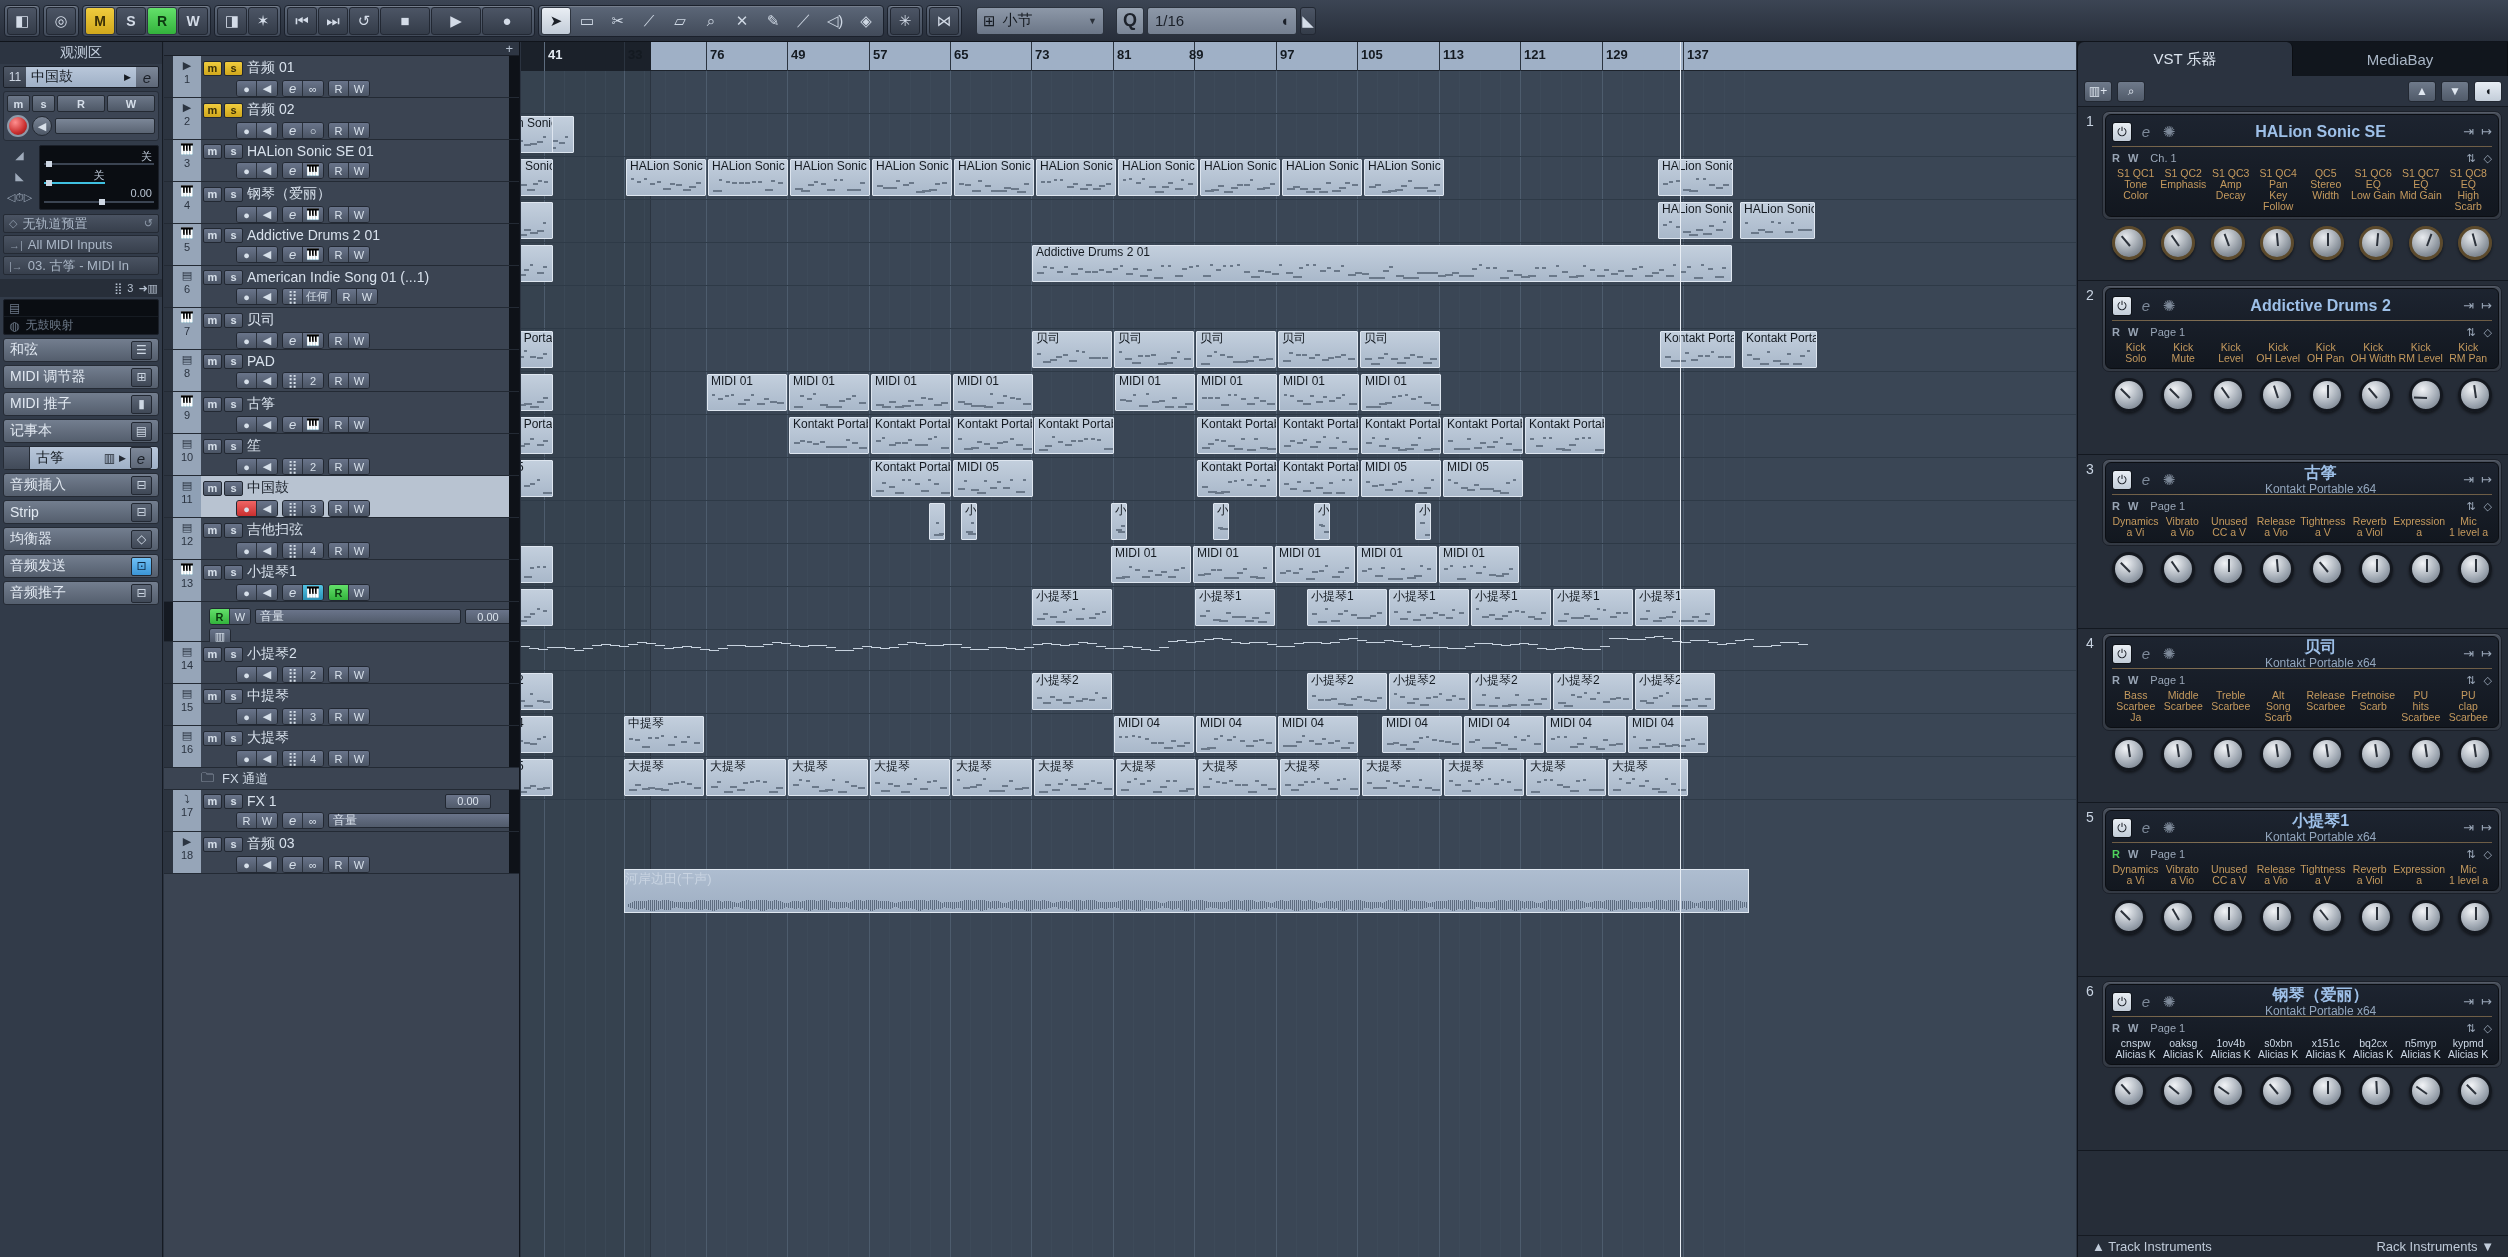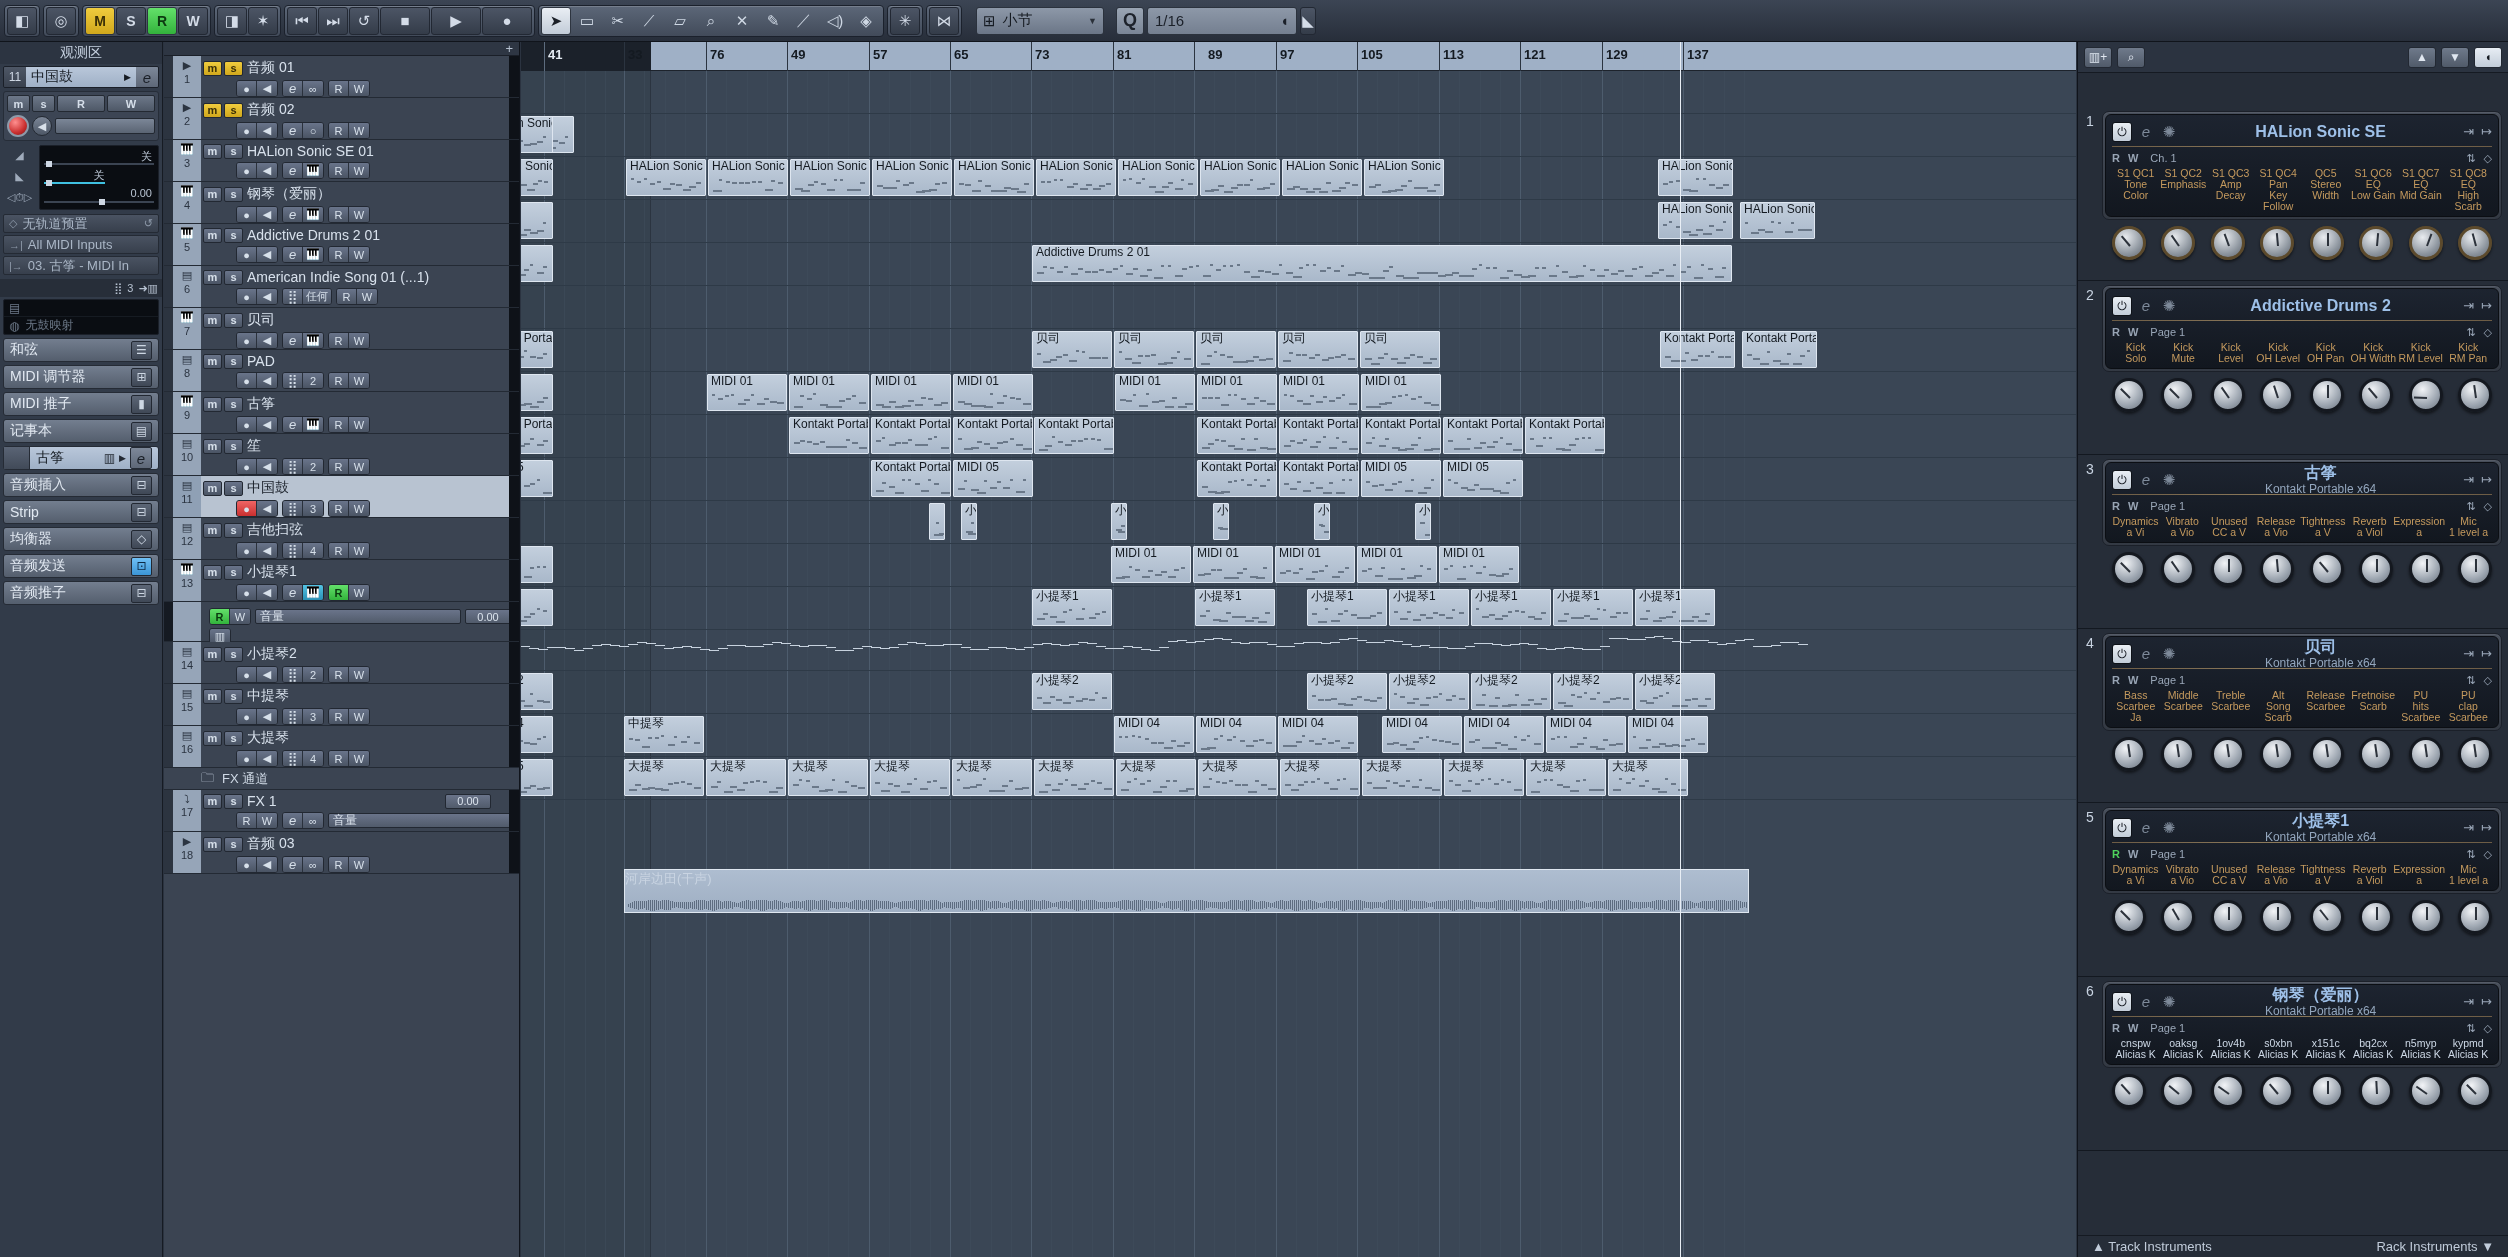--- a/index.html
+++ b/index.html
@@ -1189,21 +1189,21 @@
           <div class="lbl" style="left:270px">49</div>
           <div class="tick" style="left:348px"></div>
           <div class="lbl" style="left:352px">57</div>
           <div class="tick" style="left:429px"></div>
           <div class="lbl" style="left:433px">65</div>
           <div class="tick" style="left:510px"></div>
           <div class="lbl" style="left:514px">73</div>
           <div class="tick" style="left:592px"></div>
           <div class="lbl" style="left:596px">81</div>
           <div class="tick" style="left:673px"></div>
-          <div class="lbl" style="left:687px">89</div>
+          <div class="lbl" style="left:668px">89</div>
           <div class="tick" style="left:755px"></div>
           <div class="lbl" style="left:759px">97</div>
           <div class="tick" style="left:836px"></div>
           <div class="lbl" style="left:840px">105</div>
           <div class="tick" style="left:918px"></div>
           <div class="lbl" style="left:922px">113</div>
           <div class="tick" style="left:999px"></div>
           <div class="lbl" style="left:1003px">121</div>
           <div class="tick" style="left:1081px"></div>
           <div class="lbl" style="left:1085px">129</div>
@@ -3549,20 +3549,24 @@
             <div style="position:absolute;left:1114px;top:19px;width:1px;height:6px;background:#5d6c80"></div>
             <div style="position:absolute;left:1116px;top:19px;width:1px;height:5px;background:#5d6c80"></div>
             <div style="position:absolute;left:1118px;top:19px;width:1px;height:6px;background:#5d6c80"></div>
           </div>
         </div>
       </div>
     <div class="playhead" style="left:1159px"></div>
   </div>
 
   <div class="rack">
+    <div class="rack-tabs">
+      <div class="rtab active">VST 乐器</div>
+      <div class="rtab">MediaBay</div>
+    </div>
     <div class="rack-tools">
       <div class="rtool">▥+</div>
       <div class="rtool">⌕</div>
       <div style="flex:1"></div>
       <div class="rtool">▲</div>
       <div class="rtool">▼</div>
       <div class="rtool light">◖</div>
     </div>
     <div class="rack-body">
       <div id="rack-slots">

